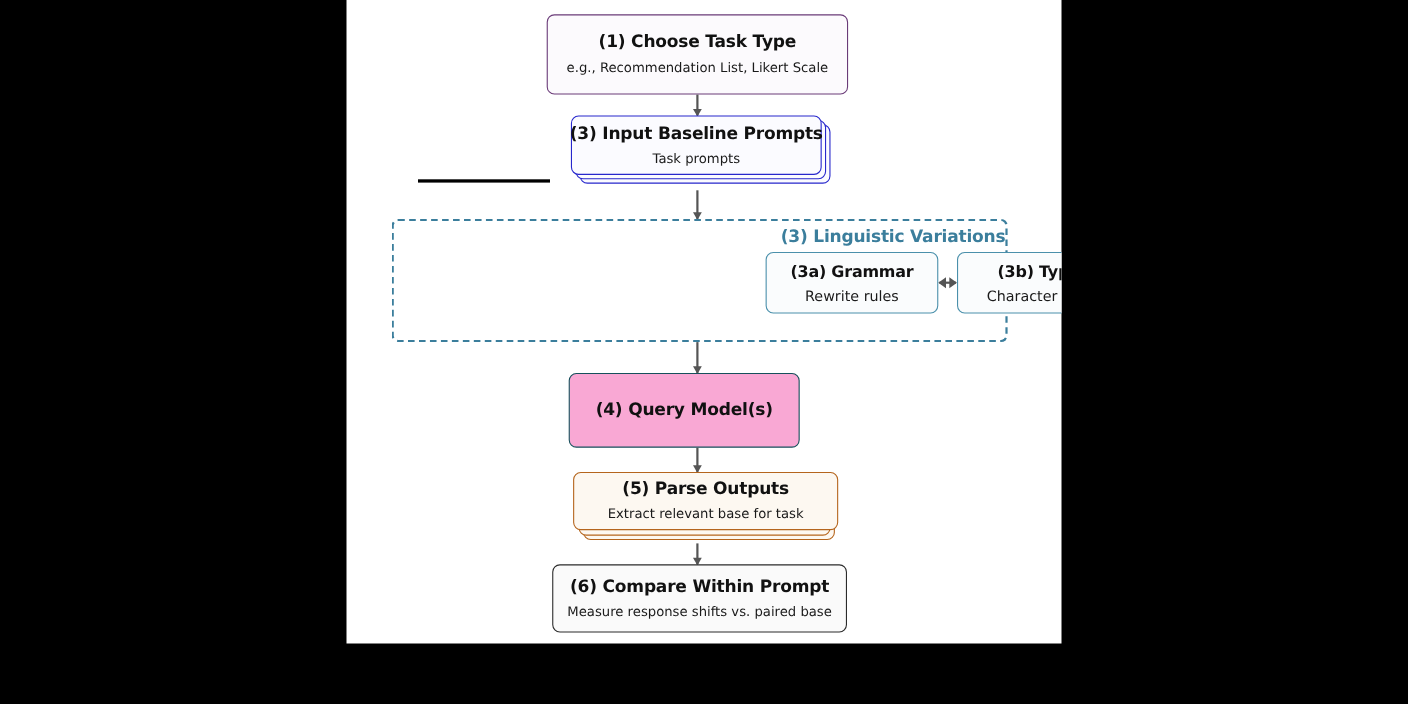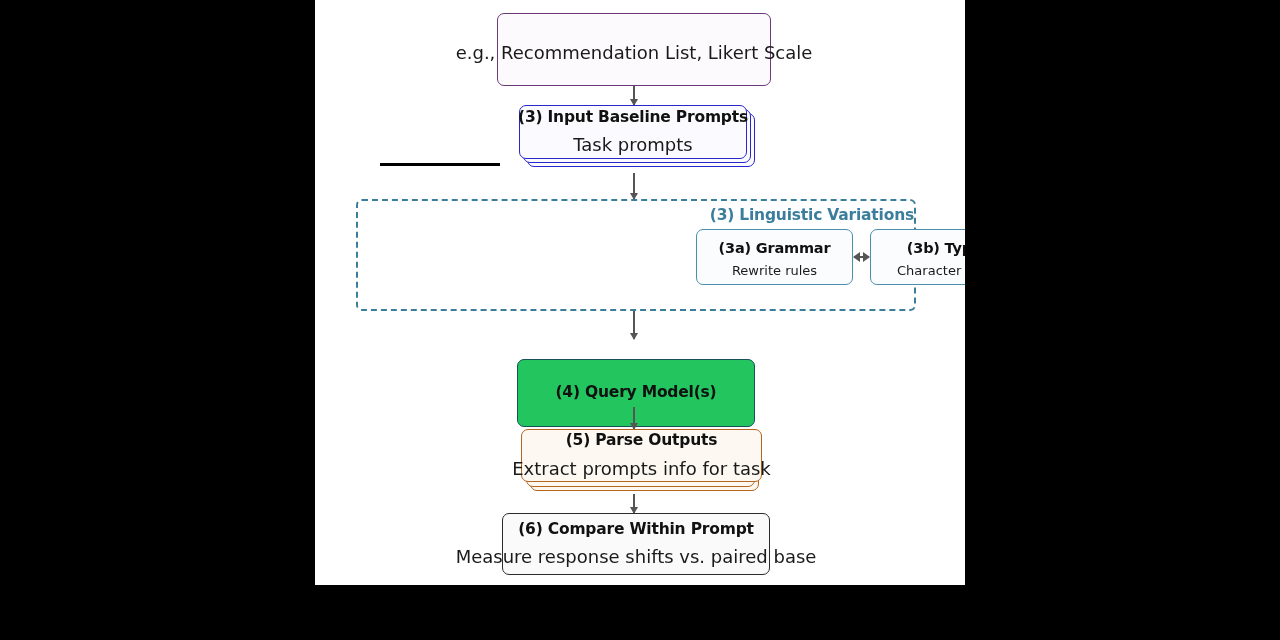--- a/index.html
+++ b/index.html
@@ -43,21 +43,21 @@
   }
   .node .title {
     font-weight: bold;
     font-size: 15.5px;
     line-height: 1.25;
     color: #111111;
     letter-spacing: -0.2px;
     white-space: nowrap;
   }
   .node .sub {
-    font-size: 18px;
+    font-size: 12px;
     line-height: 1.3;
     color: #1a1a1a;
     margin-top: 6px;
     white-space: nowrap;
   }
 
   
   .stack-layer {
     position: absolute;
     box-sizing: border-box;
@@ -113,24 +113,23 @@
     background: #fafcfd;
     justify-content: flex-end;
   }
   #step3a { left: 381px; top: 229px; width: 157px; height: 56px; }
   #step3b { left: 555px; top: 229px; width: 157px; height: 56px; }
   #step3a .title, #step3b .title, #step3c .title { font-size: 14.5px; }
   #step3a .sub, #step3b .sub, #step3c .sub { font-size: 13px; margin-top: 6px; }
 
   
   #step4 {
-    left: 202px; top: 339px; width: 238px; height: 68px;
+    left: 202px; top: 339px; width: 210px; height: 68px;
     border: 1.6px solid #17505c;
-    background: #22c55e;
-    margin-top: 20px;
+    background: #f9a8d4;
   }
 
   
   #step5-wrap { position: absolute; left: 206px; top: 429px; width: 240px; height: 65px; }
   #step5-wrap .stack-layer { border: 1.6px solid #b5651d; background: #fdf8f1; }
   #s5l3 { left: 9px; top: 9px; width: 229px; height: 53px; }
   #s5l2 { left: 4.5px; top: 4.5px; width: 229px; height: 53px; }
   #step5 {
     left: 0px; top: 0px; width: 241px; height: 53px;
     border: 1.6px solid #b5651d;
@@ -186,20 +185,21 @@
   .biarrow::after  { right: -1px; border-left: 7px solid #555555; }
   #bi1 { left: 539px; top: 256px; width: 15px; }
 </style>
 </head>
 <body>
 
 <div id="root">
   <div id="canvas">
 
     <div class="node" id="step1">
+      <div class="title">(1) Choose Task Type</div>
       <div class="sub">e.g., Recommendation List, Likert Scale</div>
     </div>
 
     <div class="vconn" id="conn1"></div>
 
     <div id="step2-wrap">
       <div class="stack-layer" id="s2l3"></div>
       <div class="stack-layer" id="s2l2"></div>
       <div class="node" id="step2">
         <div class="title">(3) Input Baseline Prompts</div>
@@ -233,21 +233,21 @@
       <div class="title">(4) Query Model(s)</div>
     </div>
 
     <div class="vconn" id="conn4"></div>
 
     <div id="step5-wrap">
       <div class="stack-layer" id="s5l3"></div>
       <div class="stack-layer" id="s5l2"></div>
       <div class="node" id="step5">
         <div class="title">(5) Parse Outputs</div>
-        <div class="sub">Extract prompts info for task</div>
+        <div class="sub">Extract relevant base for task</div>
       </div>
     </div>
 
     <div class="vconn" id="conn5"></div>
 
     <div class="node" id="step6">
       <div class="title">(6) Compare Within Prompt</div>
       <div class="sub">Measure response shifts vs. paired base</div>
     </div>
 

